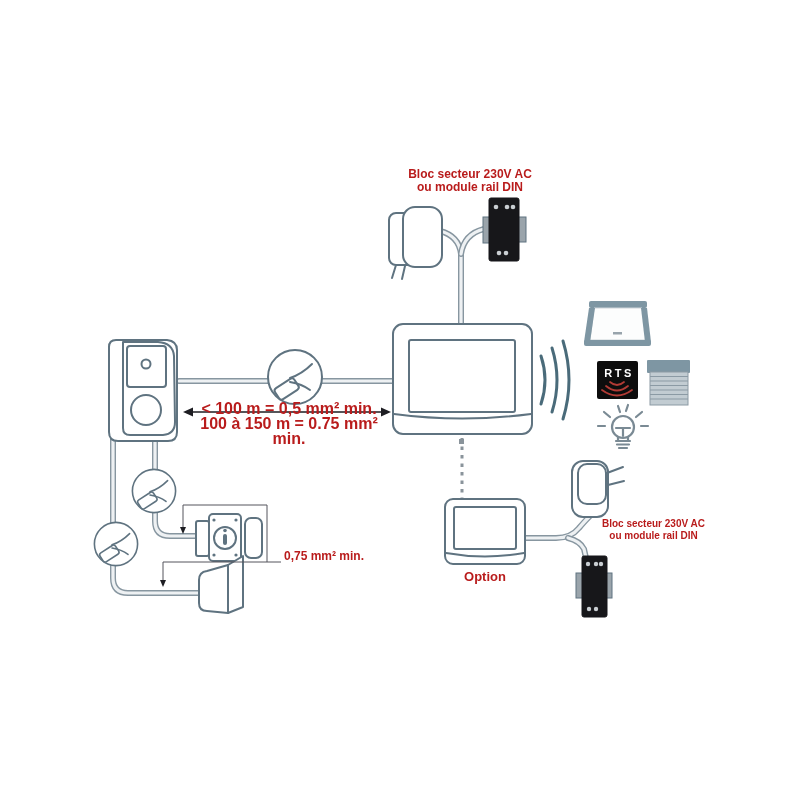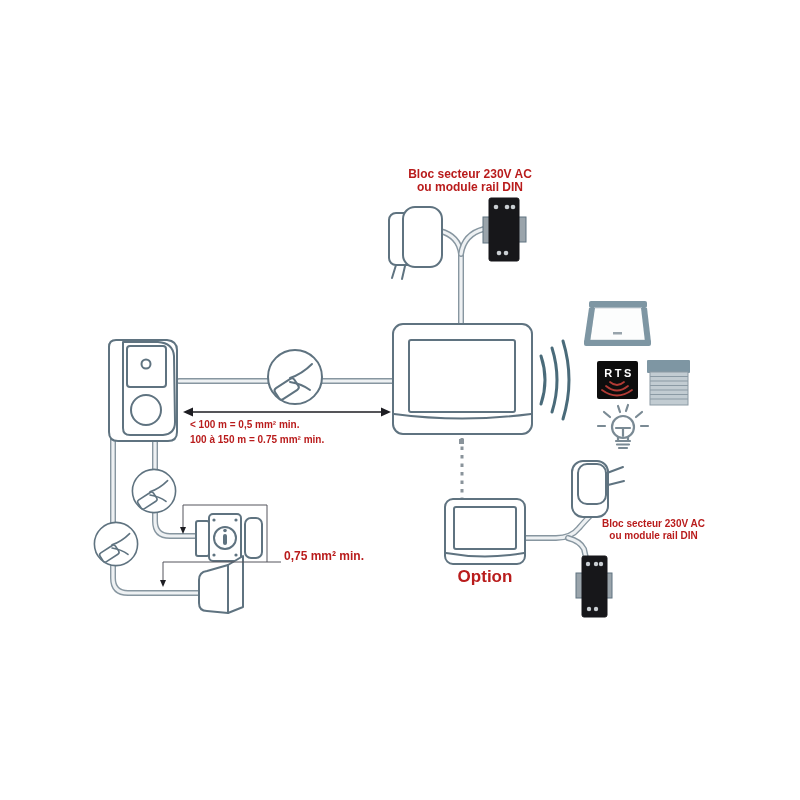--- a/index.html
+++ b/index.html
@@ -27,23 +27,23 @@
   .slatbox { fill:#c2ccd2; stroke:#8b9aa4; stroke-width:1; }
   .slatline { stroke:#8b9aa4; stroke-width:1; fill:none; }
   .bulb { stroke:#7a8a94; stroke-width:2.2; fill:#ffffff; stroke-linecap:round; }
   .bulbl { stroke:#7a8a94; stroke-width:2.2; fill:none; stroke-linecap:round; }
 
   
   .lbl { position:absolute; font-weight:bold; color:#b91c1c; }
   .lbl .ln { display:block; }
   .lbl-power-top    { left:385px; top:168px; width:170px; text-align:center; font-size:12px; line-height:13px; }
   .lbl-power-bottom { left:596px; top:518px; width:115px; text-align:center; font-size:10px; line-height:12px; }
-  .lbl-cable-spec   { left:190px; top:417px; width:198px; text-align:left; font-size:10px; line-height:15px; }
+  .lbl-cable-spec   { left:190px; top:401px; width:198px; text-align:center; font-size:16px; line-height:15px; }
   .lbl-aux-spec     { left:284px; top:550px; width:95px;  text-align:left;   font-size:12px; line-height:13px; }
-  .lbl-option       { left:449px; top:570px; width:72px;  text-align:center; font-size:17px; line-height:13px; }
+  .lbl-option       { left:449px; top:570px; width:72px;  text-align:center; font-size:13px; line-height:13px; }
   svg text.rts { font-family:"Liberation Sans", sans-serif; font-weight:bold; font-size:11px;
                  fill:#ffffff; letter-spacing:2.5px; }
 </style>
 </head>
 <body>
 
 <div class="stage">
 
   <svg class="diagram" width="800" height="800" viewBox="0 0 800 800">
 

